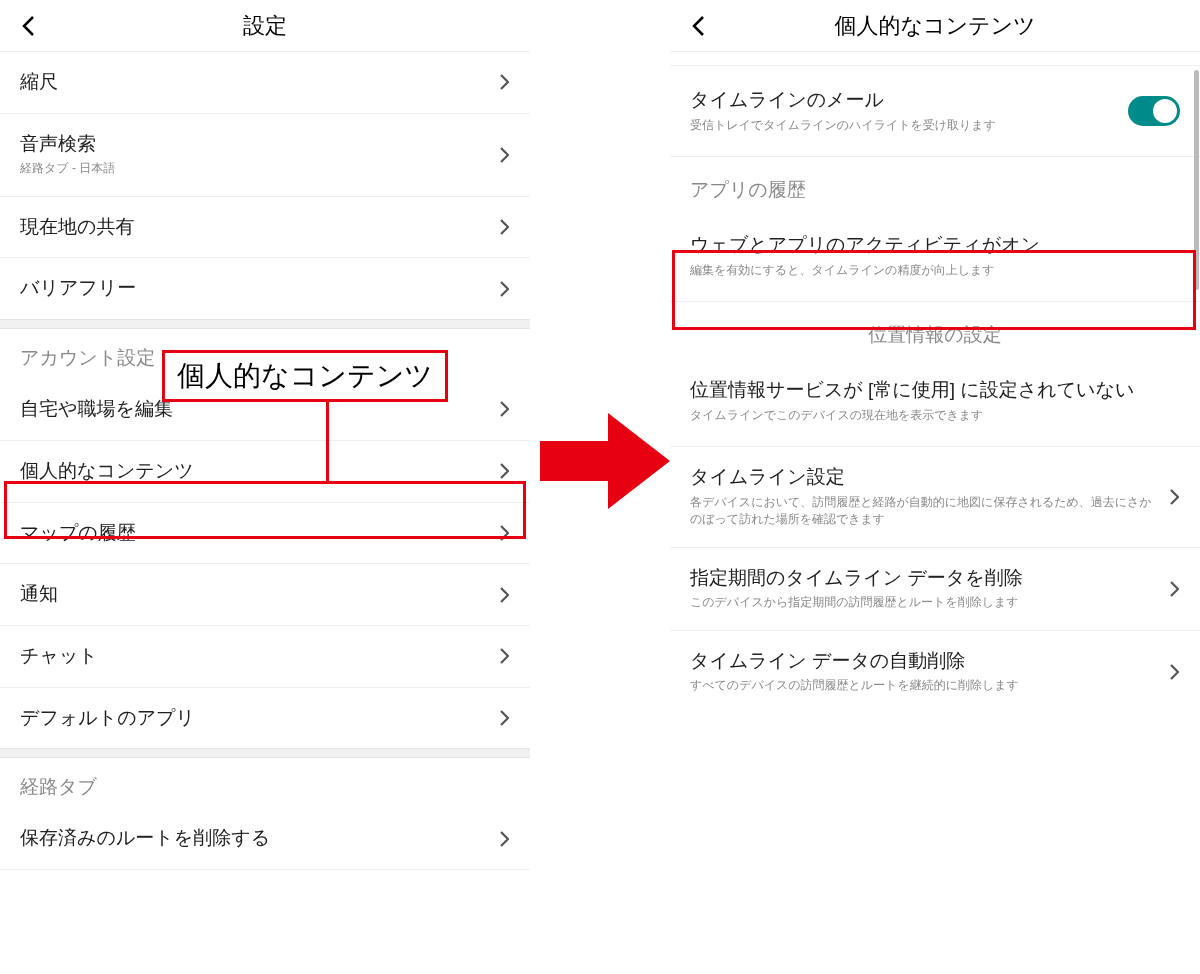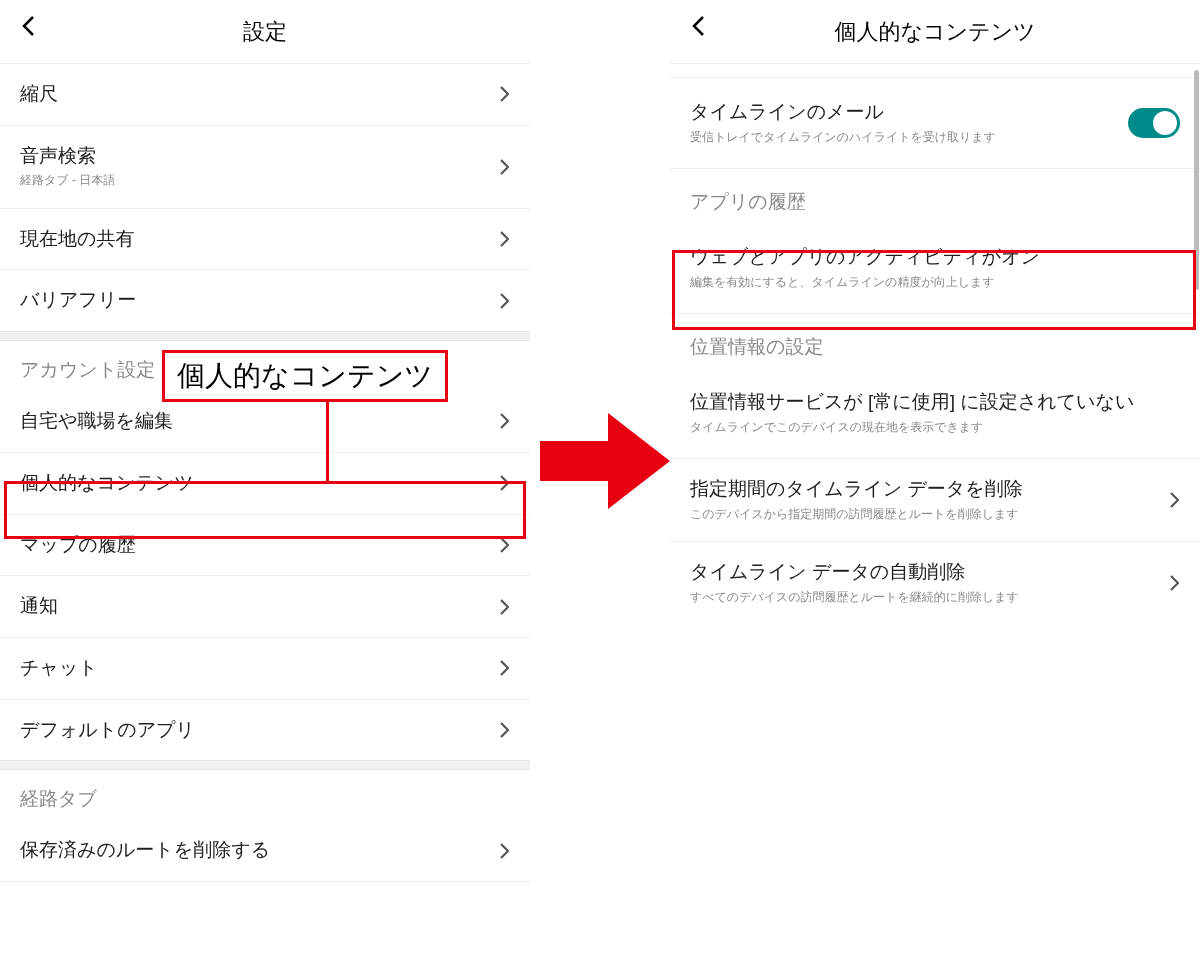--- a/index.html
+++ b/index.html
@@ -16,21 +16,21 @@
     top: 0;
     width: 530px;
     height: 974px;
     background: #fff;
     overflow: hidden;
   }
   .screen-left { left: 0; }
   .screen-right { right: 0; }
 
   .header {
-    height: 64px;
+    height: 52px;
     display: flex;
     align-items: center;
     position: relative;
     border-bottom: 1px solid #eee;
     background: #fff;
   }
   .back-btn {
     position: absolute;
     left: 14px;
     top: 12px;
@@ -288,27 +288,38 @@
 
   <div class="section-header" style="padding-top:20px;">アプリの履歴</div>
 
   <div class="row" style="padding-top:22px;padding-bottom:22px;">
     <div class="row-content">
       <div class="row-title">ウェブとアプリのアクティビティがオン</div>
       <div class="row-sub">編集を有効にすると、タイムラインの精度が向上します</div>
     </div>
   </div>
 
-  <div class="section-header" style="padding-top:20px;">位置情報の設定</div>
+  <div class="section-header" style="padding-top:20px;text-align:center;">位置情報の設定</div>
 
   <div class="row" style="padding-top:22px;padding-bottom:22px;">
     <div class="row-content">
       <div class="row-title">位置情報サービスが [常に使用] に設定されていない</div>
       <div class="row-sub">タイムラインでこのデバイスの現在地を表示できます</div>
     </div>
+  </div>
+  <div class="row">
+    <div class="row-content">
+      <div class="row-title">タイムライン設定</div>
+      <div class="row-sub">各デバイスにおいて、訪問履歴と経路が自動的に地図に保存されるため、過去にさかのぼって訪れた場所を確認できます</div>
+    </div>
+    <div class="chev">
+        <svg viewBox="0 0 9 16">
+          <polyline points="1,1 8,8 1,15"></polyline>
+        </svg>
+      </div>
   </div>
   <div class="row">
     <div class="row-content">
       <div class="row-title">指定期間のタイムライン データを削除</div>
       <div class="row-sub">このデバイスから指定期間の訪問履歴とルートを削除します</div>
     </div>
     <div class="chev">
         <svg viewBox="0 0 9 16">
           <polyline points="1,1 8,8 1,15"></polyline>
         </svg>

